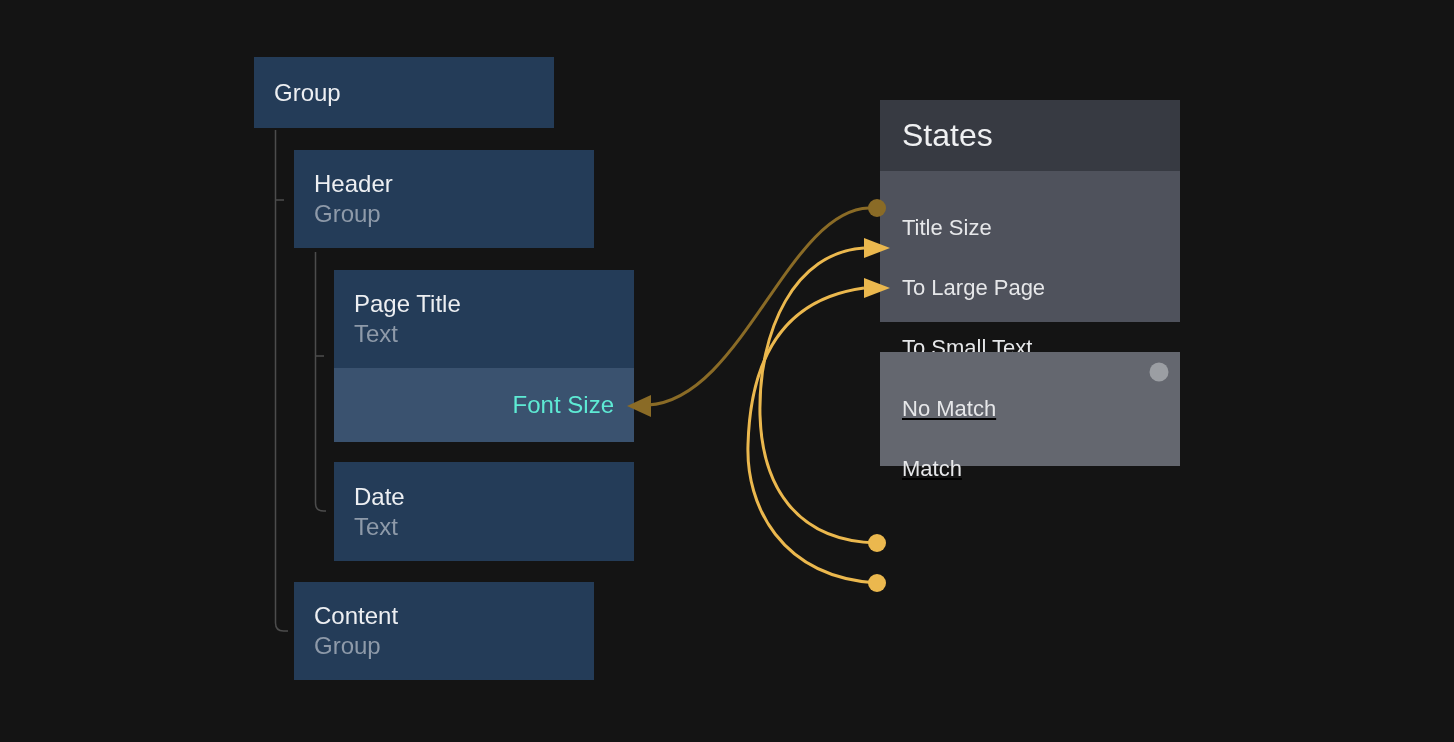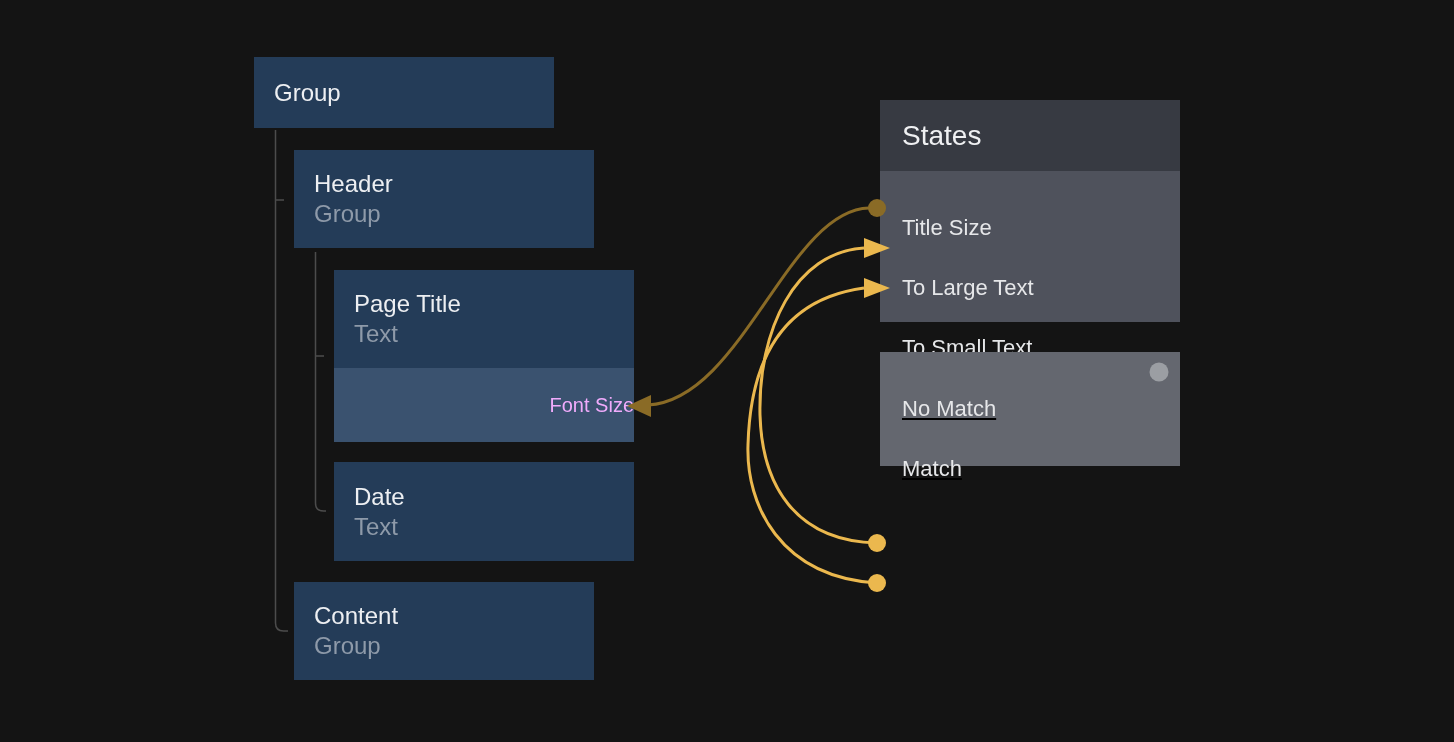--- a/index.html
+++ b/index.html
@@ -8,30 +8,30 @@
     font-family:"Liberation Sans", sans-serif;
   }
   .node{
     position:absolute;background:#243c58;color:#edeff2;
     display:flex;flex-direction:column;justify-content:center;
     box-sizing:border-box;padding-left:20px;
   }
   .node-title{font-size:24px;line-height:30px;color:#edeff2;}
   .node-sub{font-size:24px;line-height:30px;color:#8e9aa9;}
   .prop-row{
-    position:absolute;background:#3a526f;color:#f0abfc;
+    position:absolute;background:#3a526f;color:#5eead4;
     display:flex;align-items:center;justify-content:flex-end;
-    box-sizing:border-box;font-size:20px;
+    box-sizing:border-box;padding-right:20px;font-size:24px;
   }
   .panel{position:absolute;box-sizing:border-box;}
   .panel-header{
     box-sizing:border-box;padding:0 60px 0 22px;
     display:flex;flex-direction:column;justify-content:center;
   }
-  .panel-title{font-size:28px;line-height:29px;color:#eff0f2;}
+  .panel-title{font-size:32px;line-height:29px;color:#eff0f2;}
   .panel-sub{font-size:24px;line-height:29px;color:#9da0a7;}
   .panel-body{box-sizing:border-box;padding-top:17px;}
   .panel-item{
     height:40px;display:flex;align-items:center;
     padding-left:22px;font-size:22px;color:#e6e7e9;margin-top:20px;
   }
   svg{position:absolute;left:0;top:0;pointer-events:none;}
 </style>
 </head>
 <body>
@@ -64,21 +64,21 @@
     <div class="node-title">Content</div>
     <div class="node-sub">Group</div>
   </div>
 
   <div class="panel" style="left:880px;top:100px;width:300px;height:222px;">
     <div class="panel-header" style="height:71px;background:#373a42;">
       <div class="panel-title">States</div>
     </div>
     <div class="panel-body" style="height:151px;background:#4f525c;">
       <div class="panel-item">Title Size</div>
-      <div class="panel-item">To Large Text</div>
+      <div class="panel-item">To Large Page</div>
       <div class="panel-item">To Small Text</div>
     </div>
   </div>
 
   <div class="panel" style="left:880px;top:352px;width:300px;height:267px;">
     <div class="panel-body" style="height:114px;background:#64676f;text-decoration:underline;">
       <div class="panel-item">No Match</div>
       <div class="panel-item">Match</div>
     </div>
   </div>

